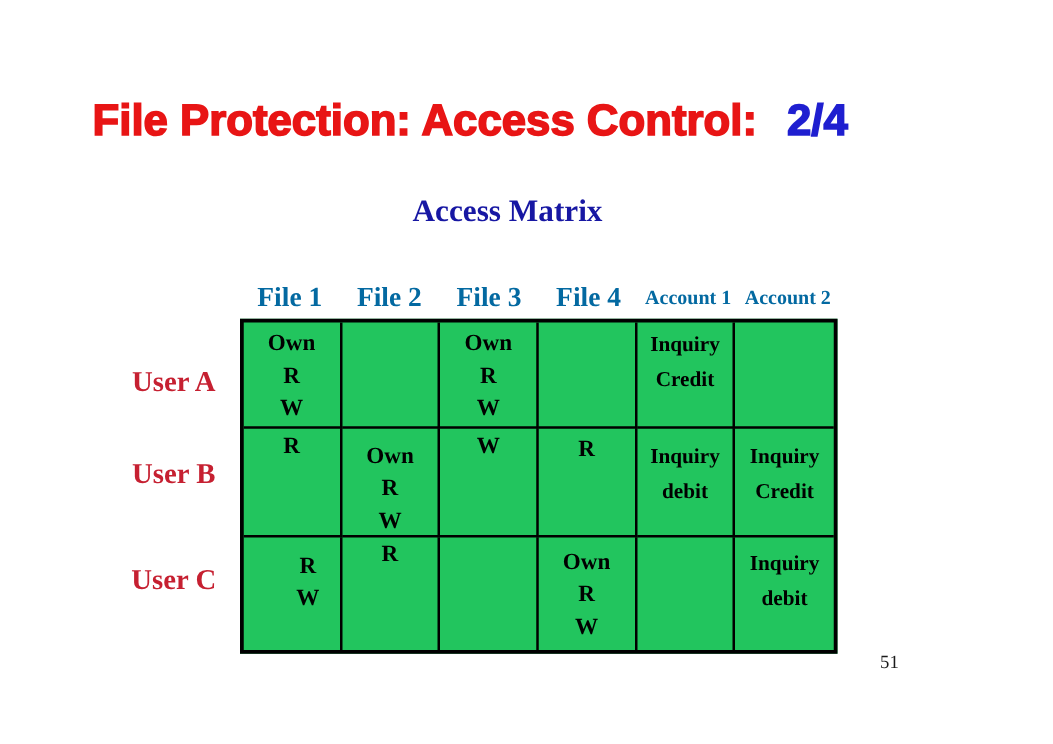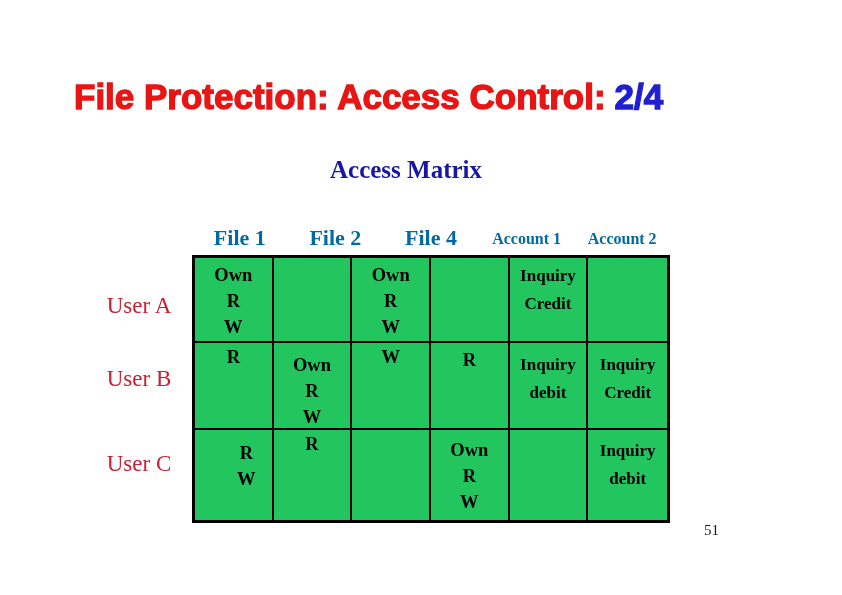--- a/index.html
+++ b/index.html
@@ -19,21 +19,21 @@
     top: 76px;
     margin: 0;
     font-family: "Liberation Sans", sans-serif;
     font-weight: 900;
     font-size: 35px;
     line-height: 1.2;
     white-space: nowrap;
     letter-spacing: 0px;
   }
   .t-red  { color: #e81515; -webkit-text-stroke: 1.3px #e81515; }
-  .t-blue { color: #1f1fd0; -webkit-text-stroke: 1.3px #1f1fd0; margin-left: 9px; }
+  .t-blue { color: #1f1fd0; -webkit-text-stroke: 1.3px #1f1fd0; margin-left: 24px; }
 
   
   .subtitle {
     position: absolute;
     left: 0;
     top: 156px;
     width: 812px;
     text-align: center;
     font-weight: bold;
     font-size: 25px;
@@ -59,21 +59,21 @@
   }
   .ch-file { font-size: 22px; line-height: 26px; }
   .ch-acct { font-size: 16px; line-height: 22px; padding-bottom: 1px; }
 
   
   .row-label {
     position: absolute;
     left: 88px;
     width: 102px;
     text-align: center;
-    font-weight: normal;
+    font-weight: bold;
     font-size: 23px;
     color: #c62031;
     white-space: nowrap;
   }
   .rl-a { top: 293px; }
   .rl-b { top: 366px; }
   .rl-c { top: 451px; }
 
   
   .grid {
@@ -134,20 +134,21 @@
 
 <div class="slide">
 
   <h1 class="title"><span class="t-red">File Protection: Access Control:</span><span class="t-blue">2/4</span></h1>
 
   <div class="subtitle">Access Matrix</div>
 
   <div class="col-headers">
     <div class="ch ch-file">File 1</div>
     <div class="ch ch-file">File 2</div>
+    <div class="ch ch-file">File 3</div>
     <div class="ch ch-file">File 4</div>
     <div class="ch ch-acct">Account 1</div>
     <div class="ch ch-acct">Account 2</div>
   </div>
 
   <div class="row-label rl-a">User A</div>
   <div class="row-label rl-b">User B</div>
   <div class="row-label rl-c">User C</div>
 
   <div class="grid">

